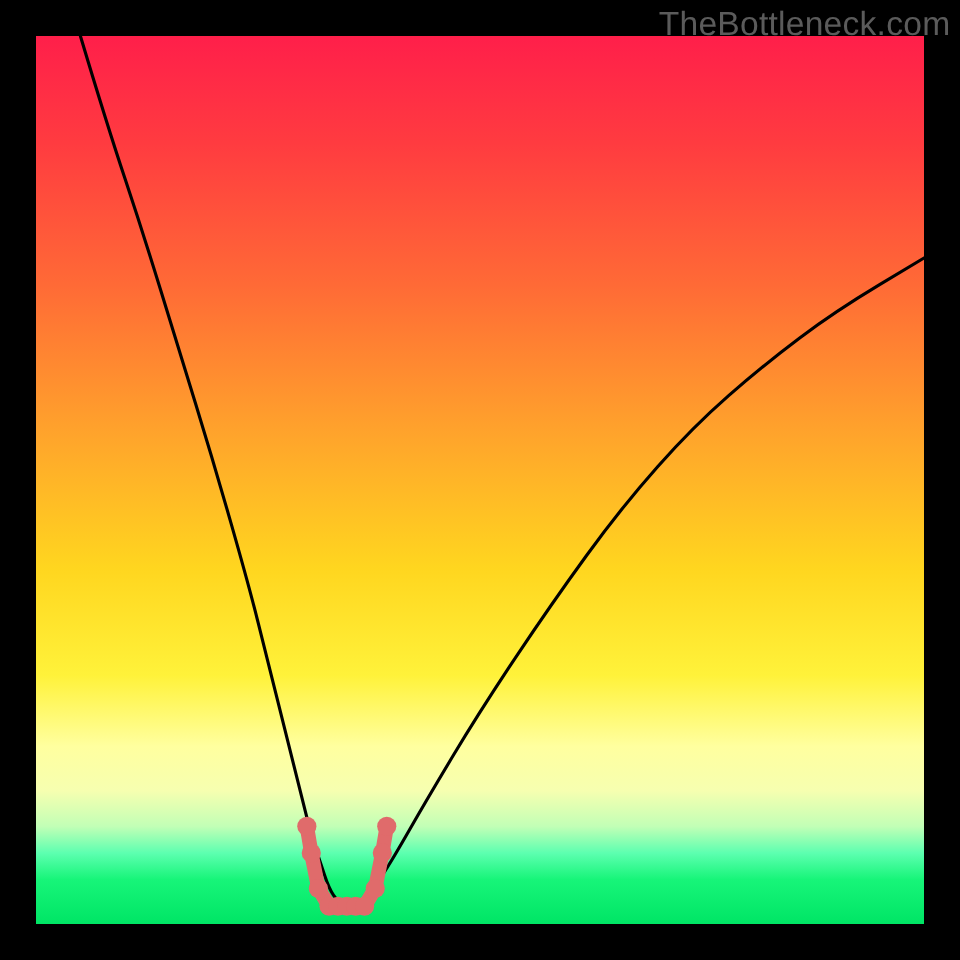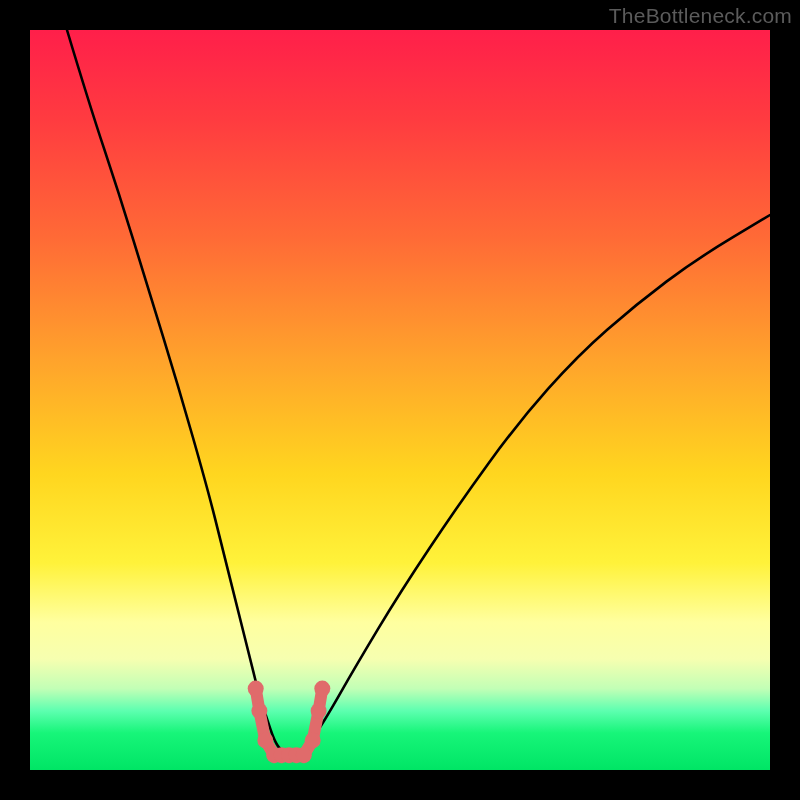--- a/index.html
+++ b/index.html
@@ -36,21 +36,21 @@
       #5dffb0 92%,
       #17f579 95%,
       #00e565 100%
     );
   }
   .watermark {
     position: absolute;
     top: 4px;
     right: 8px;
     color: #5b5b5b;
-    font-size: 21px;
+    font-size: 28px;
     font-weight: 500;
     letter-spacing: 0.2px;
     user-select: none;
   }
   svg.curve {
     position: absolute;
     left: 0;
     top: 0;
     width: 740px;
     height: 740px;

